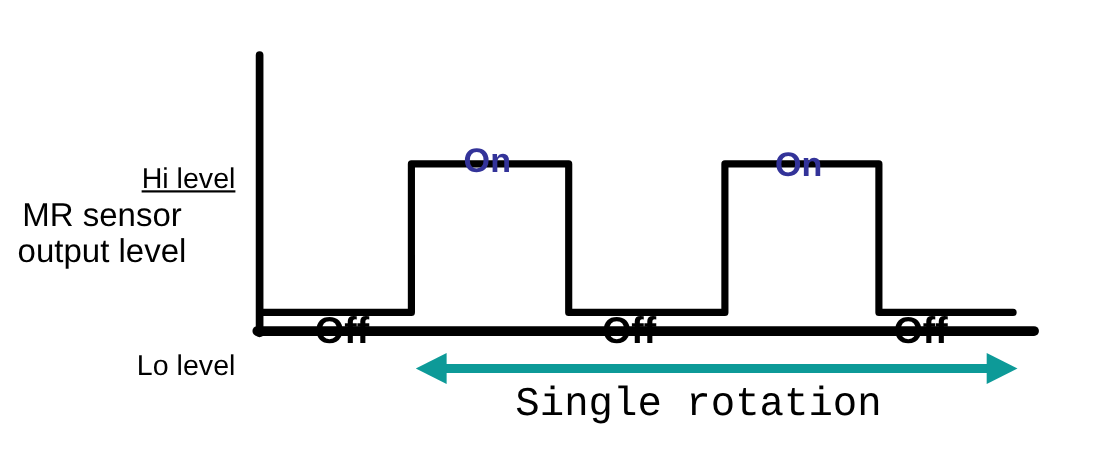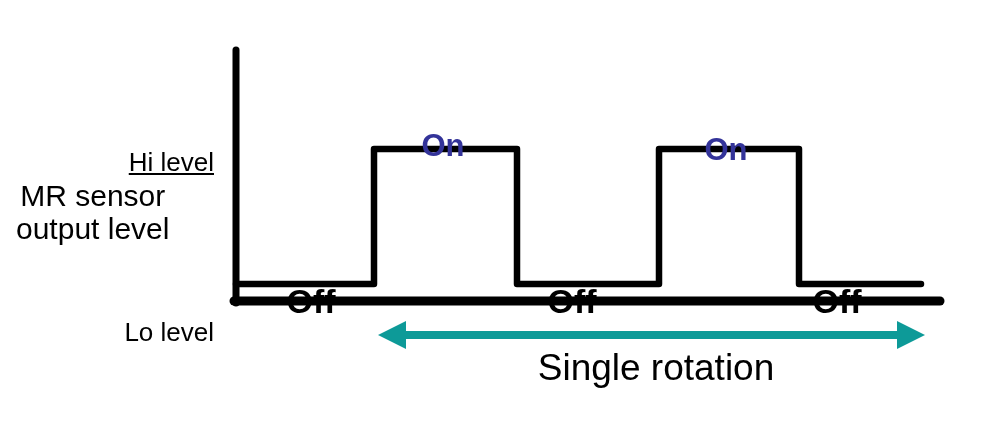--- a/index.html
+++ b/index.html
@@ -54,23 +54,24 @@
   .off-2 { left: 572px; }
   .off-3 { left: 837px; }
   .on-label {
     font-size: 31px;
     color: #333399;
   }
   .on-1 { left: 443px; top: 88px; }
   .on-2 { left: 726px; top: 92px; }
   .rotation-label {
     font-size: 37px;
-    left: 656px;
+    left: 635px;
     top: 347px;
     transform: translateX(-50%);
+    font-family: Liberation Mono, monospace;
   }
 </style>
 </head>
 <body>
 
 <div class="stage">
 
   <svg width="996" height="426" viewBox="0 0 996 426">
 
     <line x1="236" y1="50" x2="236" y2="303" stroke="#000000" stroke-width="7" stroke-linecap="round"></line>

